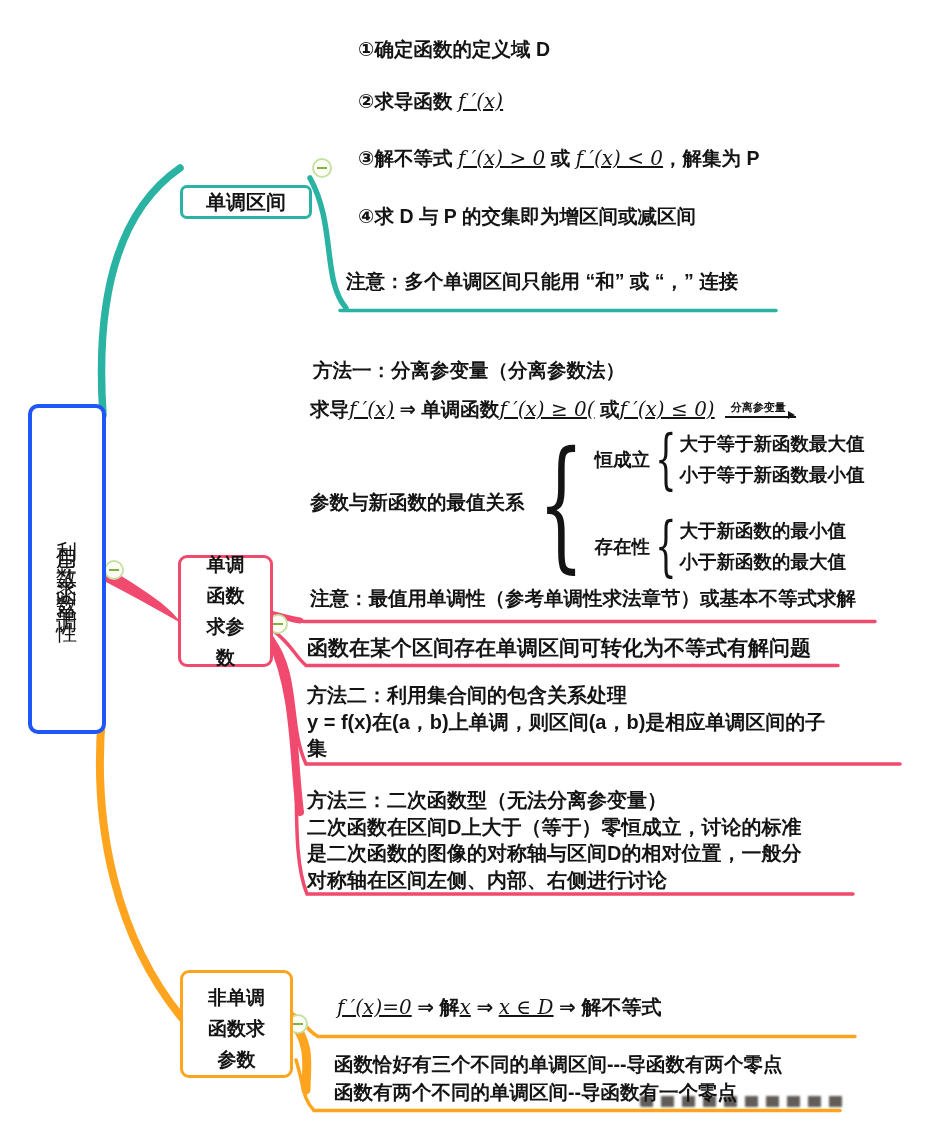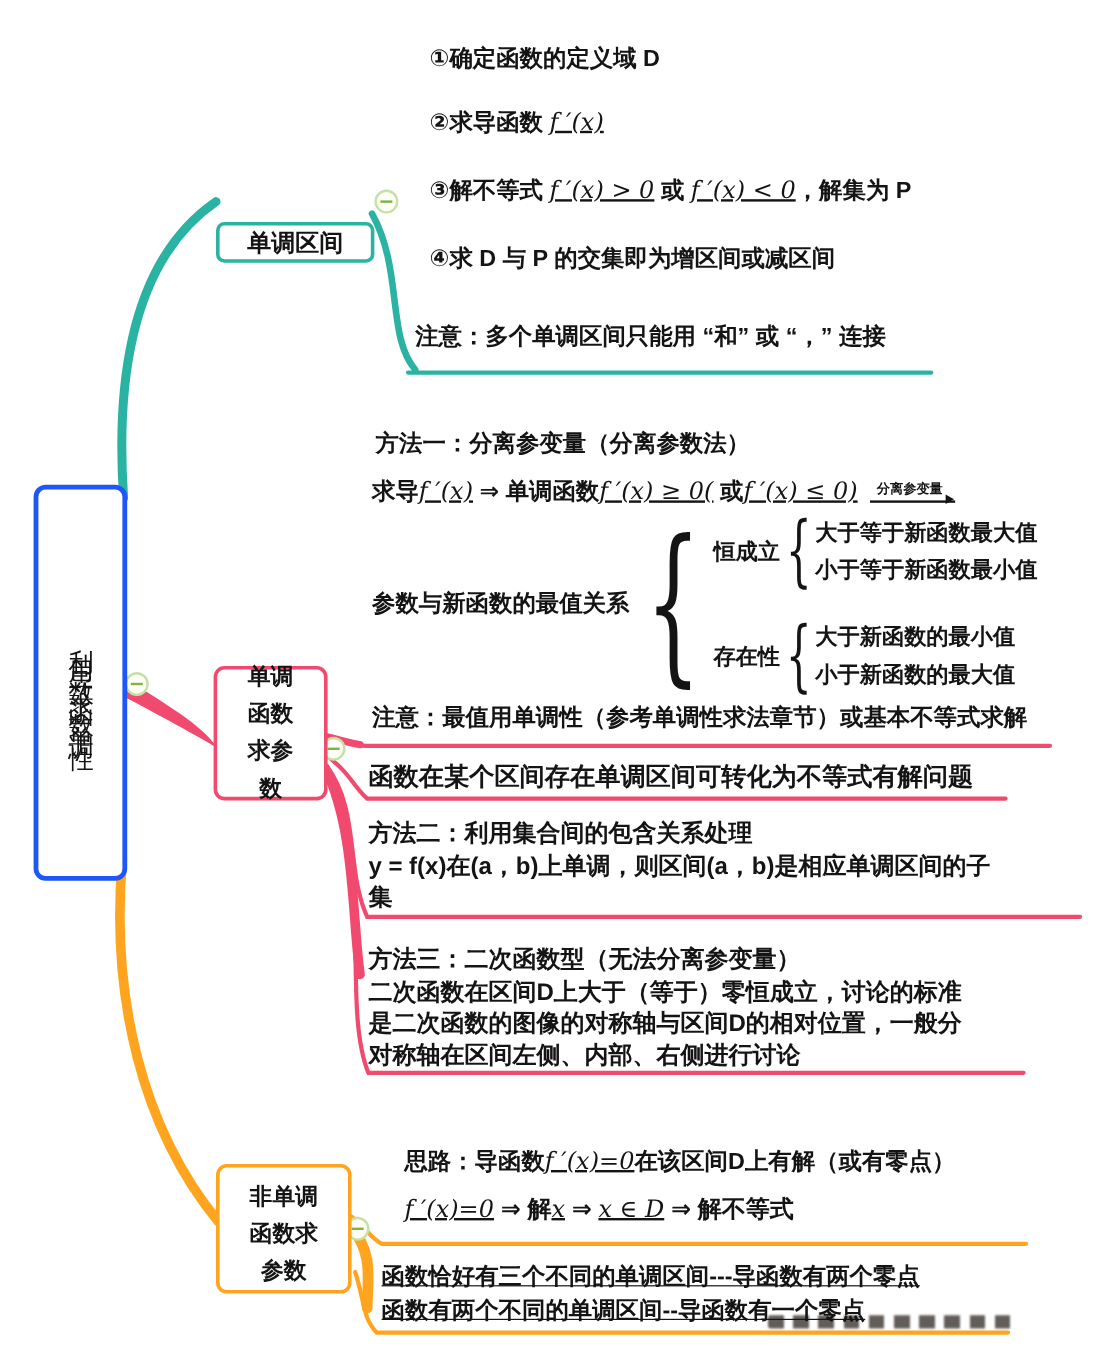--- a/index.html
+++ b/index.html
@@ -168,24 +168,21 @@
 
   <div class="txt multi" style="left:307px; top:682px; font-size:20px;">方法二：利用集合间的包含关系处理
 y = f(x)在(a，b)上单调，则区间(a，b)是相应单调区间的子
 集</div>
 
   <div class="txt multi" style="left:307px; top:787px; font-size:20px;">方法三：二次函数型（无法分离参变量）
 二次函数在区间D上大于（等于）零恒成立，讨论的标准
 是二次函数的图像的对称轴与区间D的相对位置，一般分
 对称轴在区间左侧、内部、右侧进行讨论</div>
 
-  <div class="txt" style="left:337px; top:954px;">
-    <span>思路：导函数</span><span class="math">f ′(x)=0</span><span>在该区间D上有解（或有零点）</span>
-  </div>
 
   <div class="txt" style="left:337px; top:994px; font-size:20px;">
     <span class="math">f ′(x)=0</span><span> ⇒ </span><span>解</span><span class="math">x</span><span> ⇒ </span><span class="math">x ∈ D</span><span> ⇒ </span><span>解不等式</span>
   </div>
 
-  <div class="txt multi" style="left:318px; top:1051px; line-height:27.5px;text-decoration:underline;">函数恰好有三个不同的单调区间---导函数有两个零点
+  <div class="txt multi" style="left:334px; top:1051px; line-height:27.5px;">函数恰好有三个不同的单调区间---导函数有两个零点
 函数有两个不同的单调区间--导函数有一个零点</div>
 
 </div>
 
 </body></html>

